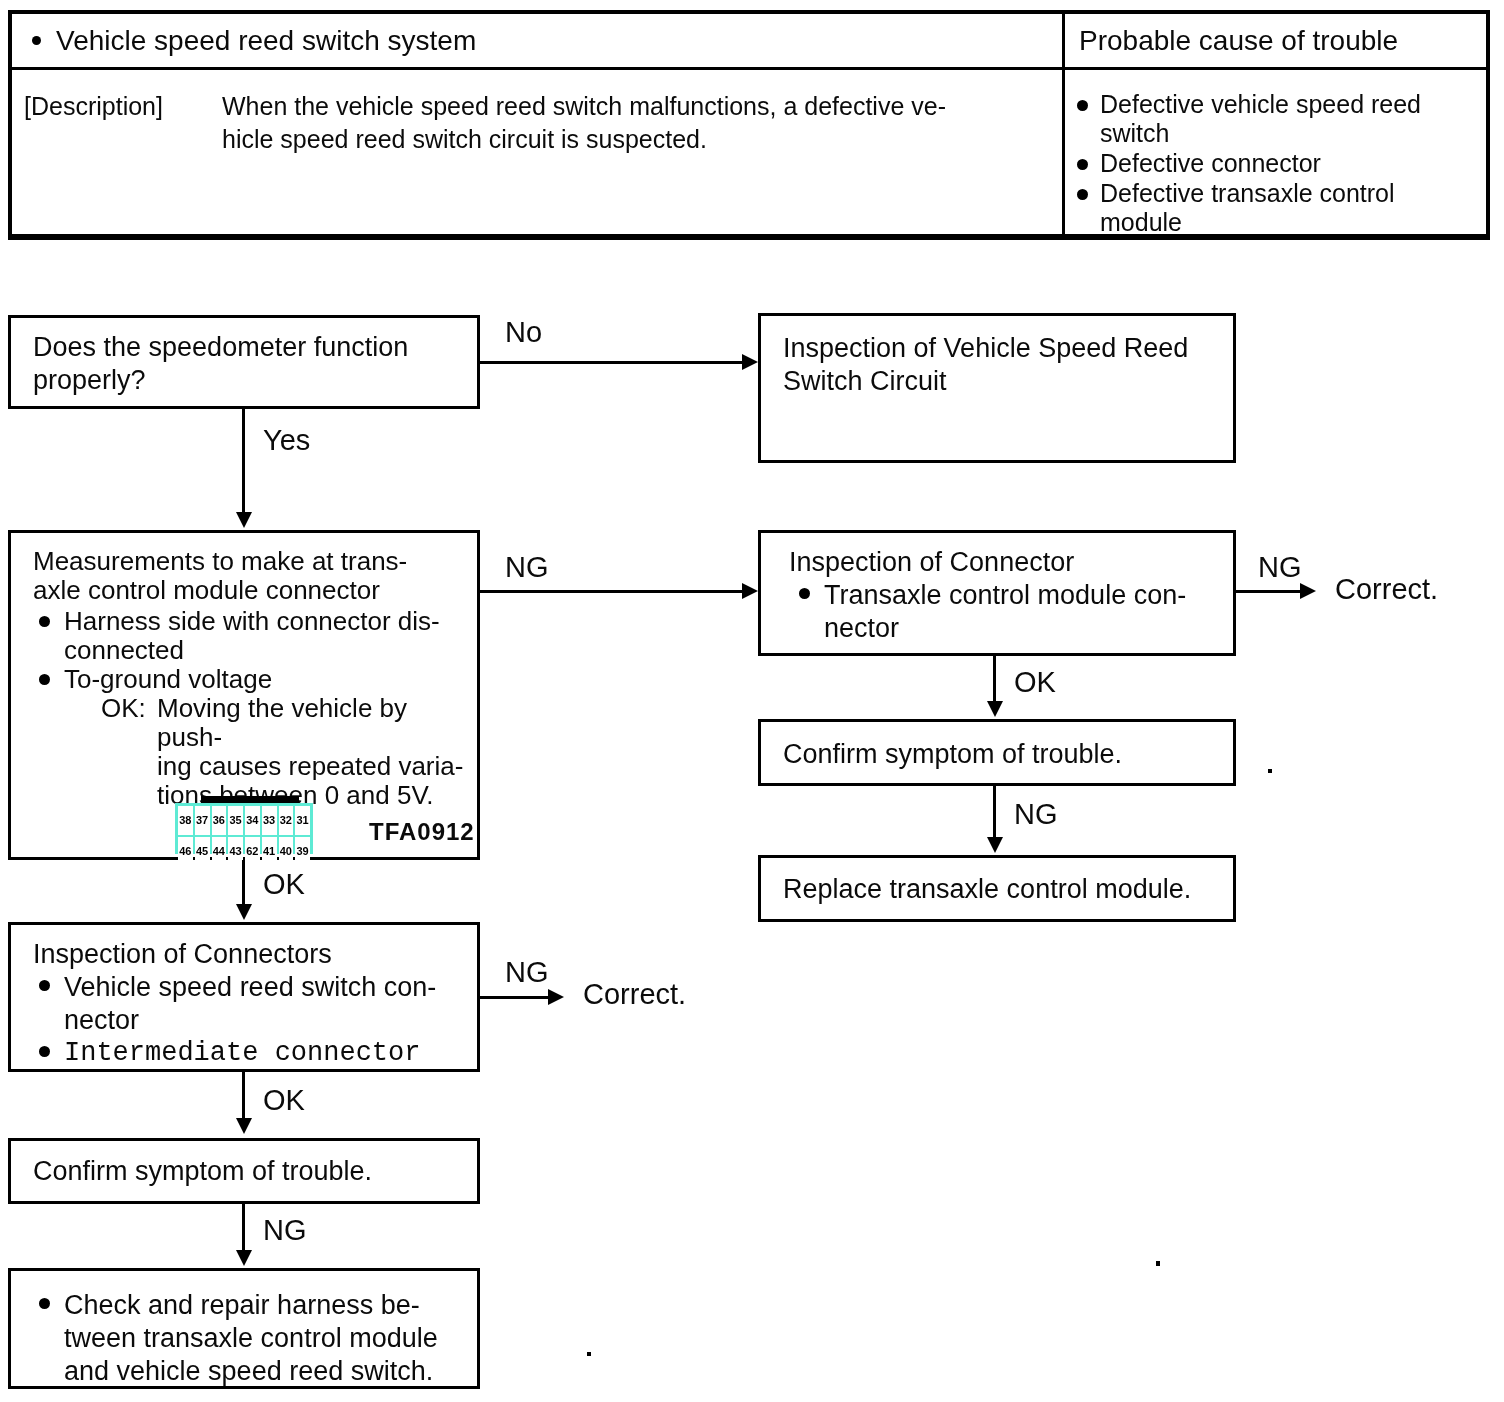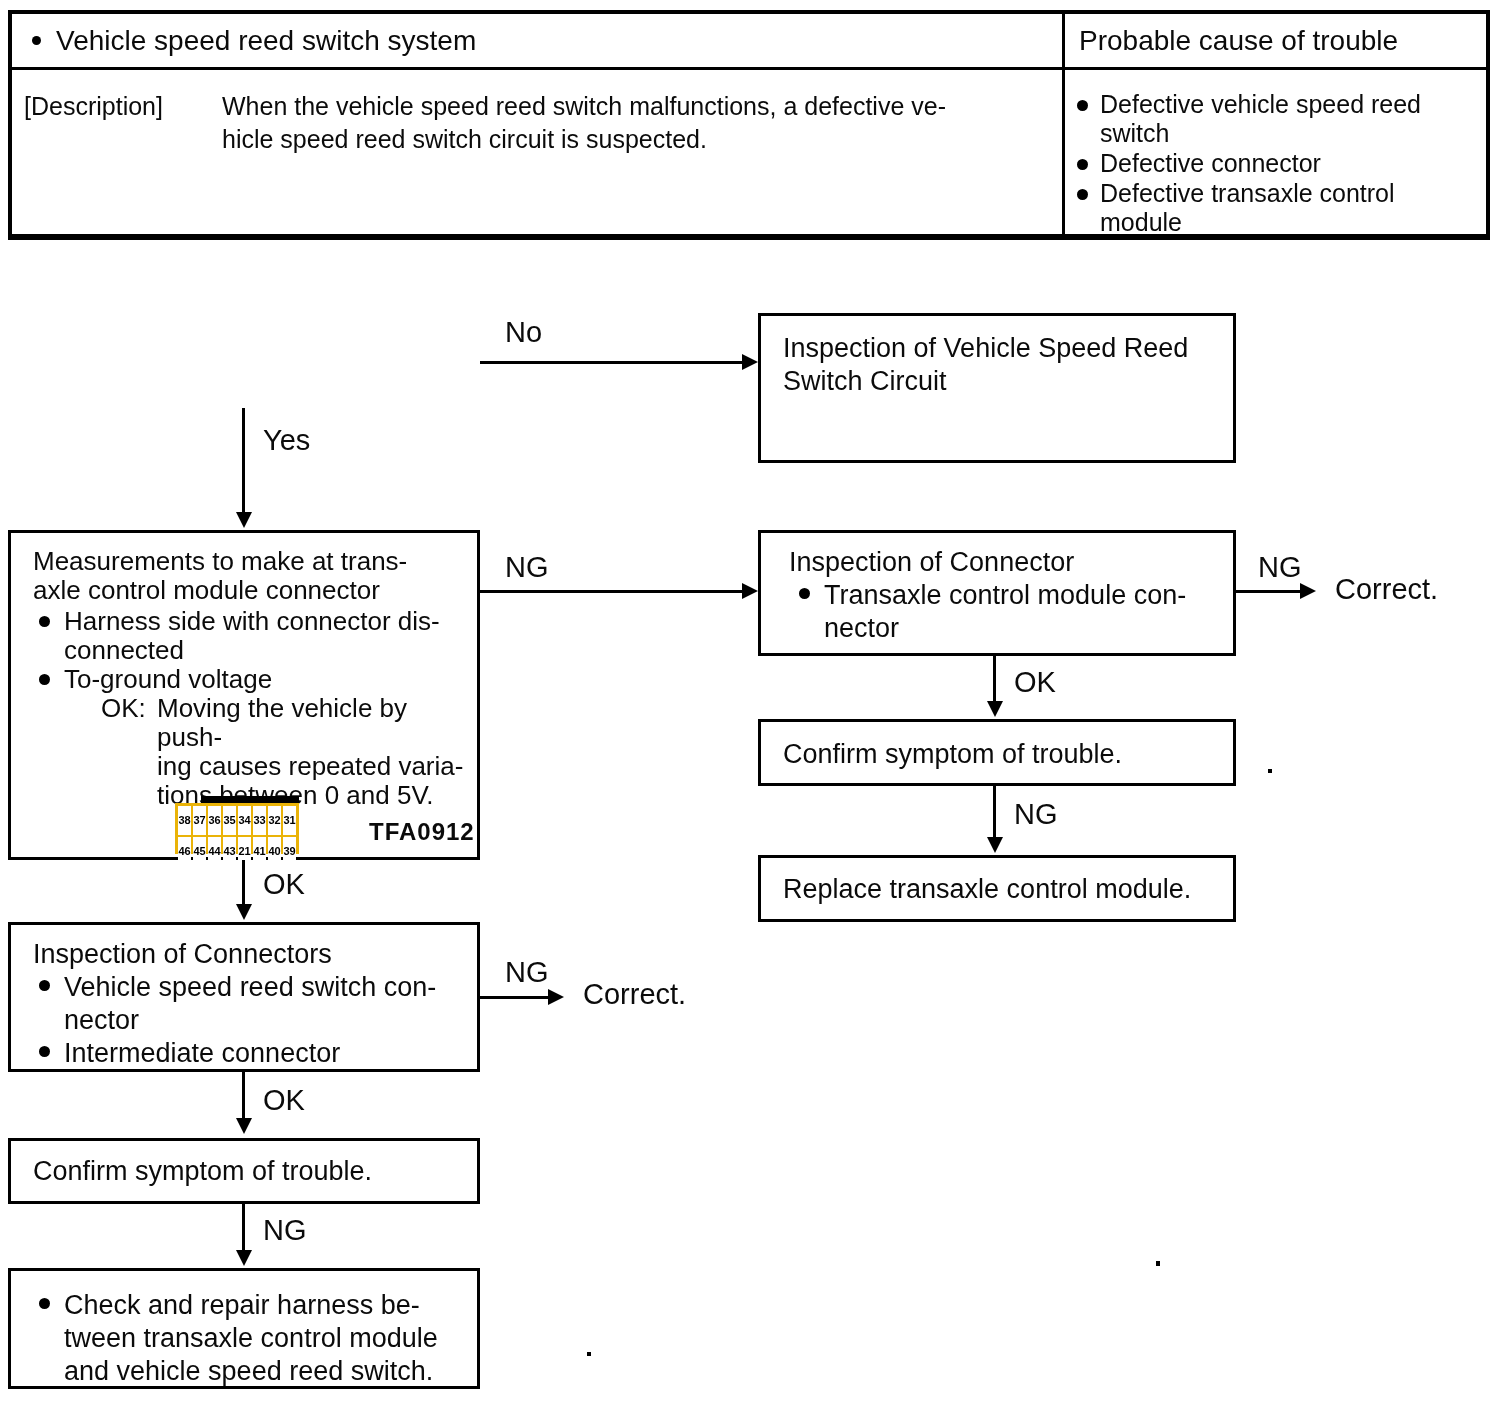--- a/index.html
+++ b/index.html
@@ -38,21 +38,21 @@
   .b-r3{left:758px;top:719px;width:478px;height:67px;padding:16px 0 0 22px;}
   .b-r4{left:758px;top:855px;width:478px;height:67px;padding:15px 0 0 22px;}
   .b-item{display:flex;gap:14px;margin-left:28px;}
   .b-item .dot{margin-top:9px;}
   .l2-title{margin:14px 0 2px 22px;}
   .ok-row{display:flex;margin-left:62px;}
   .ok-prefix{flex:0 0 56px;margin-left:28px;}
   
   .connector{position:absolute;left:164px;top:263px;width:150px;height:58px;}
   .conn-tab{position:absolute;left:26px;top:0;width:98px;height:9px;background:#000;}
-  .conn-body{position:absolute;left:0;top:7px;width:124px;height:51px;background:#eab308;
+  .conn-body{position:absolute;left:0;top:7px;width:138px;height:51px;background:#5eead4;
     box-sizing:border-box;padding:3px;display:flex;flex-direction:column;gap:2px;}
   .conn-row{display:flex;gap:2px;flex:1;}
   .pin{flex:1;background:#fff;color:#000;font-size:11px;font-weight:bold;
     display:flex;align-items:center;justify-content:center;}
   .fig-code{position:absolute;left:358px;top:284px;font-size:24px;font-weight:bold;letter-spacing:1px;}
   
   .hline{position:absolute;height:3px;background:#000;}
   .vline{position:absolute;width:3px;background:#000;}
   .ah-right{position:absolute;width:0;height:0;border-top:8px solid transparent;
     border-bottom:8px solid transparent;border-left:16px solid #000;}
@@ -93,20 +93,22 @@
         </div>
         <div class="cause">
           <span class="dot"></span>
           <div class="pre">Defective transaxle control
 module</div>
         </div>
       </div>
     </div>
   </div>
 
+  <div class="fbox b-l1 pre">Does the speedometer function
+properly?</div>
 
   <div class="fbox b-l2" style="position:absolute;">
     <div class="l2-title pre">Measurements to make at trans-
 axle control module connector</div>
     <div class="b-item">
       <span class="dot"></span>
       <div class="pre">Harness side with connector dis-
 connected</div>
     </div>
     <div class="b-item">
@@ -130,38 +132,38 @@
           <span class="pin">34</span>
           <span class="pin">33</span>
           <span class="pin">32</span>
           <span class="pin">31</span>
         </div>
         <div class="conn-row">
           <span class="pin">46</span>
           <span class="pin">45</span>
           <span class="pin">44</span>
           <span class="pin">43</span>
-          <span class="pin">21</span>
+          <span class="pin">62</span>
           <span class="pin">41</span>
           <span class="pin">40</span>
           <span class="pin">39</span>
         </div>
       </div>
     </div>
     <div class="fig-code">TFA0912</div>
   </div>
 
   <div class="fbox b-l3">
     <div class="pre">Inspection of Connectors</div>
     <div class="b-item" style="margin-left:6px;">
       <span class="dot"></span>
       <div class="pre">Vehicle speed reed switch con-
 nector</div>
     </div>
-    <div class="b-item" style="margin-left:6px;">
+    <div class="b-item" style="margin-left:6px;font-family:Liberation Mono, monospace;">
       <span class="dot"></span>
       <div class="pre">Intermediate connector</div>
     </div>
   </div>
 
   <div class="fbox b-l4 pre">Confirm symptom of trouble.</div>
 
   <div class="fbox b-l5">
     <div class="b-item">
       <span class="dot"></span>

